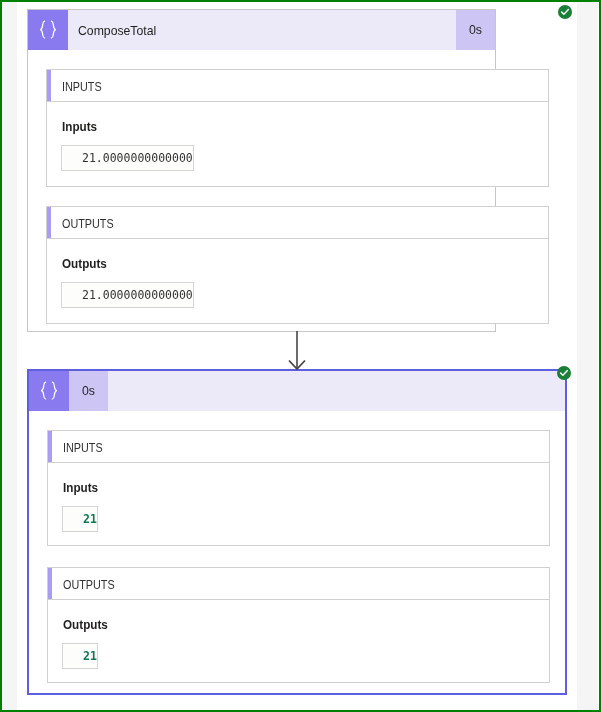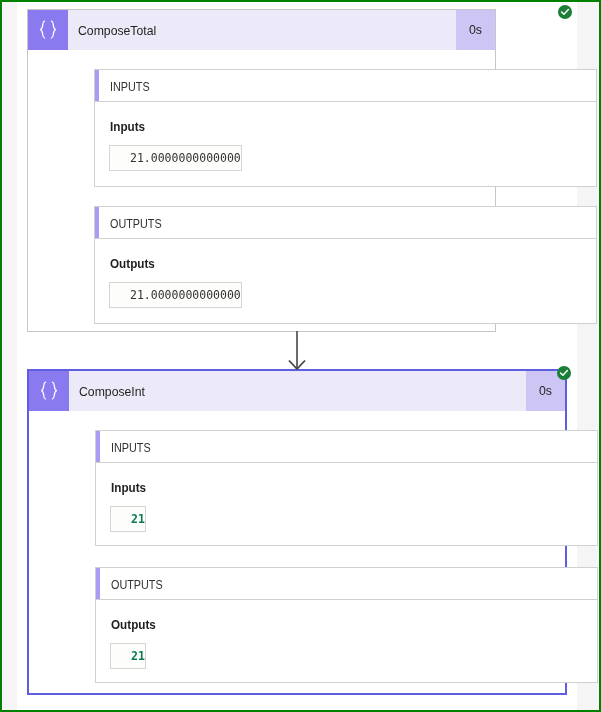--- a/index.html
+++ b/index.html
@@ -29,21 +29,21 @@
   .card-icon{width:40px;height:40px;background:#8a7af0;display:flex;align-items:center;justify-content:center;flex:0 0 40px;}
   .card-title{flex:1;display:flex;align-items:center;padding-left:10px;}
   .card-title span{display:inline-block;transform:scaleX(.92);transform-origin:left center;
      font-size:13.3px;color:#201f1e;white-space:nowrap;}
   .card-duration{width:39px;background:#cdc6f5;display:flex;align-items:center;justify-content:center;
      font-size:12.3px;color:#201f1e;}
   .status-badge{position:absolute;width:14px;height:14px;border-radius:50%;background:#1a7f37;
      display:flex;align-items:center;justify-content:center;z-index:5;}
 
   
-  .panel{position:absolute;box-sizing:border-box;border:1px solid #d2d0ce;background:#fff;margin-left:48px;}
+  .panel{position:absolute;box-sizing:border-box;border:1px solid #d2d0ce;background:#fff;}
   .panel-head{position:relative;height:31px;display:flex;align-items:center;border-bottom:1px solid #d2d0ce;}
   .panel-accent{position:absolute;left:0;top:0;bottom:0;width:4px;background:#a89cf5;}
   .panel-head-label{padding-left:15px;}
   .panel-head-label span{display:inline-block;transform:scaleX(.90);transform-origin:left center;
      font-size:12px;color:#323130;white-space:nowrap;}
   .panel-body{position:relative;}
   .field-label{position:absolute;left:15px;top:15px;}
   .field-label span{display:inline-block;transform:scaleX(.90);transform-origin:left center;
      font-size:13px;font-weight:bold;color:#201f1e;white-space:nowrap;}
   .value-box{position:absolute;left:14px;top:43px;box-sizing:border-box;border:1px solid #d7d5d3;
@@ -105,23 +105,20 @@
 </div>
 
 <div class="card selected" id="card2" style="left:27px;top:369px;width:540px;height:326px;">
   <div class="card-head">
     <div class="card-icon">
       <svg class="compose-glyph" width="26" height="26" viewBox="0 0 26 26" aria-hidden="true">
         <path d="M9.6 4.2 C7.6 4.8 7.9 6.9 7.6 8.6 C7.4 10.1 6.9 12.2 5.3 12.6 C6.9 13.0 7.4 15.1 7.6 16.6 C7.9 18.3 7.6 20.4 9.6 21.0" fill="none" stroke="#ffffff" stroke-width="1.25" stroke-linecap="round"></path>
         <path d="M16.4 4.2 C18.4 4.8 18.1 6.9 18.4 8.6 C18.6 10.1 19.1 12.2 20.7 12.6 C19.1 13.0 18.6 15.1 18.4 16.6 C18.1 18.3 18.4 20.4 16.4 21.0" fill="none" stroke="#ffffff" stroke-width="1.25" stroke-linecap="round"></path>
       </svg>
     </div>
-    <div class="card-title">
-        <span>ComposeInt</span>
-      </div>
     <div class="card-duration">0s</div>
   </div>
 
   <div class="panel" style="left:18px;top:59px;width:503px;height:116px;">
     <div class="panel-head">
       <div class="panel-accent"></div>
       <div class="panel-head-label"><span>INPUTS</span></div>
     </div>
     <div class="panel-body">
       <div class="field-label"><span>Inputs</span></div>

